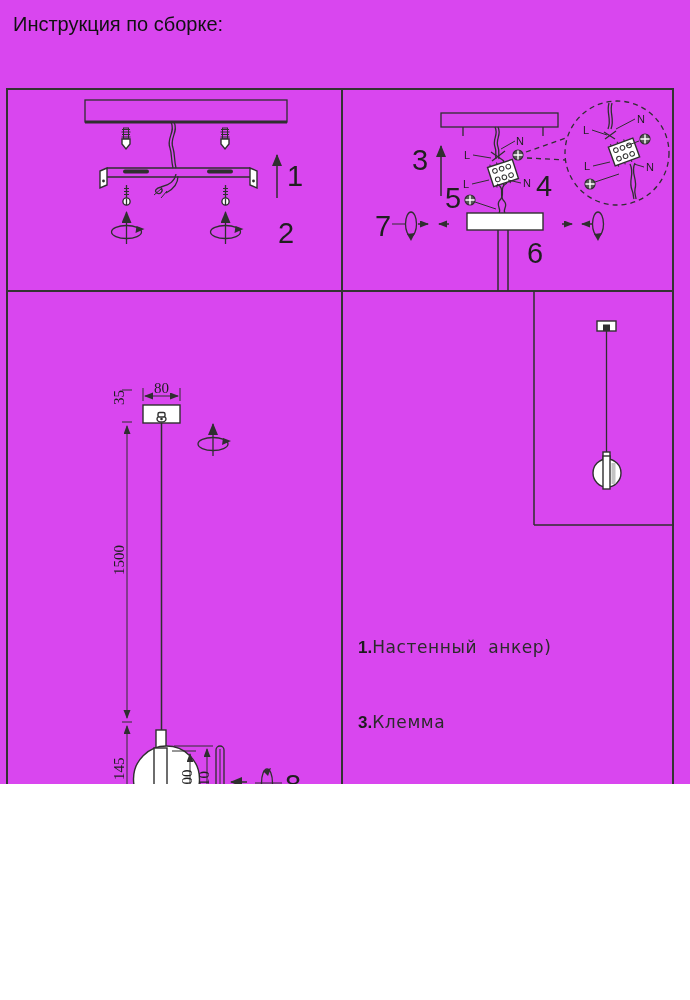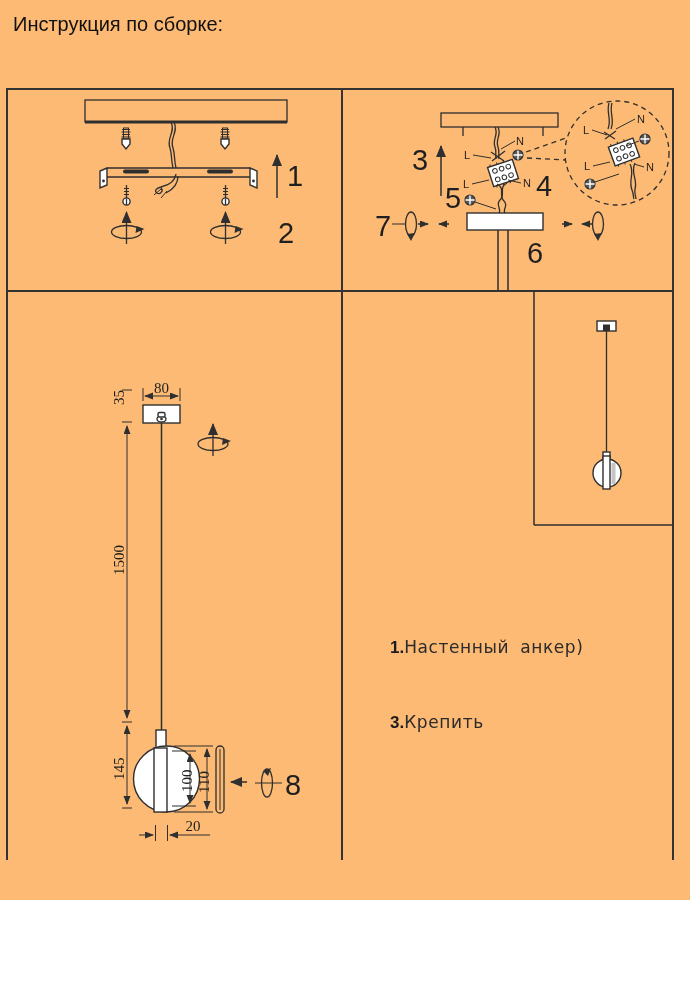--- a/index.html
+++ b/index.html
@@ -1,22 +1,22 @@
 <!DOCTYPE html>
 <html><head>
 <meta charset="utf-8">
 <style>
   html,body{margin:0;padding:0;background:#fff;}
-  .sheet{position:relative;width:690px;height:900px;background:#fdba74;overflow:hidden;
+  .sheet{position:relative;width:690px;height:784px;background:#d946ef;overflow:hidden;
          font-family:"Liberation Sans",sans-serif;color:#111;}
   .title{position:absolute;left:13px;top:13px;font-size:20px;color:#111;}
   .footer{position:absolute;left:0;top:953px;width:690px;text-align:right;font-size:24px;color:#111;}
   .figure-svg{position:absolute;left:6px;top:88px;}
   .parts{position:absolute;left:358px;top:584px;font-size:17px;line-height:25.3px;white-space:pre;}
-  .parts .row{height:25.3px;margin-left:32px;}
+  .parts .row{height:25.3px;}
   .pnum{font-family:"Liberation Sans",sans-serif;font-weight:bold;color:#1c1c1c;}
   .pname{font-family:"DejaVu Sans",sans-serif;color:#2b2b2b;letter-spacing:0.6px;word-spacing:5px;}
   
   .ln{stroke:#2f2f2f;stroke-width:1.3;fill:none;}
   .ln2{stroke:#333;stroke-width:2;fill:none;}
   .lnp{stroke:#2f2f2f;stroke-width:1.5;fill:none;}
   .thick{stroke:#2f2f2f;stroke-width:3;fill:none;}
   .fillw{fill:#fff;stroke:#2f2f2f;stroke-width:1.4;}
   .dark{fill:#2f2f2f;stroke:none;}
   .dim{stroke:#2f2f2f;stroke-width:1;fill:none;}
@@ -242,20 +242,20 @@
       <line class="ln" x1="600.5" y1="243" x2="600.5" y2="364" stroke-width="1.1"></line>
       <rect class="fillw" x="597" y="364" width="7" height="9" stroke-width="1.3"></rect>
       <circle class="fillw" cx="601" cy="385" r="14" stroke-width="1.5"></circle>
       <rect x="605.5" y="375" width="4" height="21" fill="#c4c4c4" stroke="none"></rect>
       <rect class="fillw" x="597" y="368" width="7" height="33" stroke-width="1.8"></rect>
     </g>
   </svg>
 
   <div class="parts">
     <div class="row"><span class="pnum">1.</span><span class="pname">Настенный анкер)</span></div>
-    <div class="row"><span class="pnum">3.</span><span class="pname">Крепить</span></div>
+    <div class="row"><span class="pnum">3.</span><span class="pname">Клемма</span></div>
     
     
     
   </div>
 
   <div class="footer">Product coding: CIELO SP6W LED</div>
 </div>
 
 </body></html>

